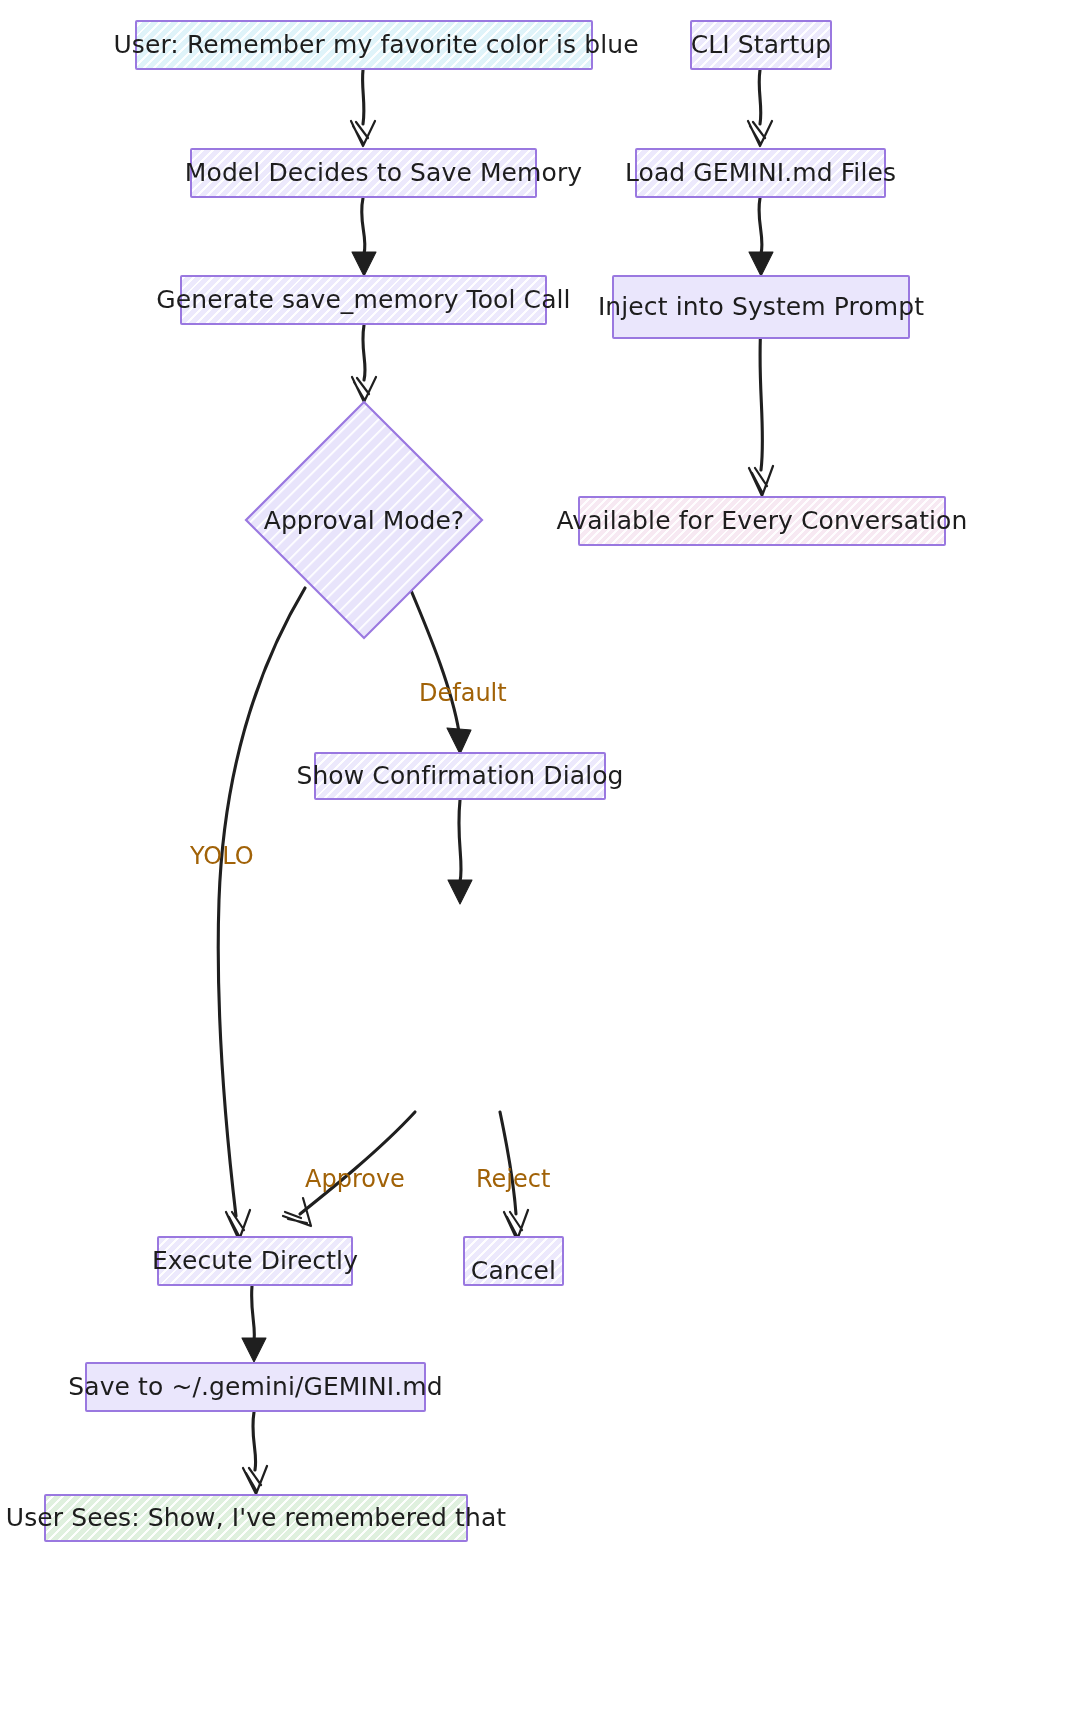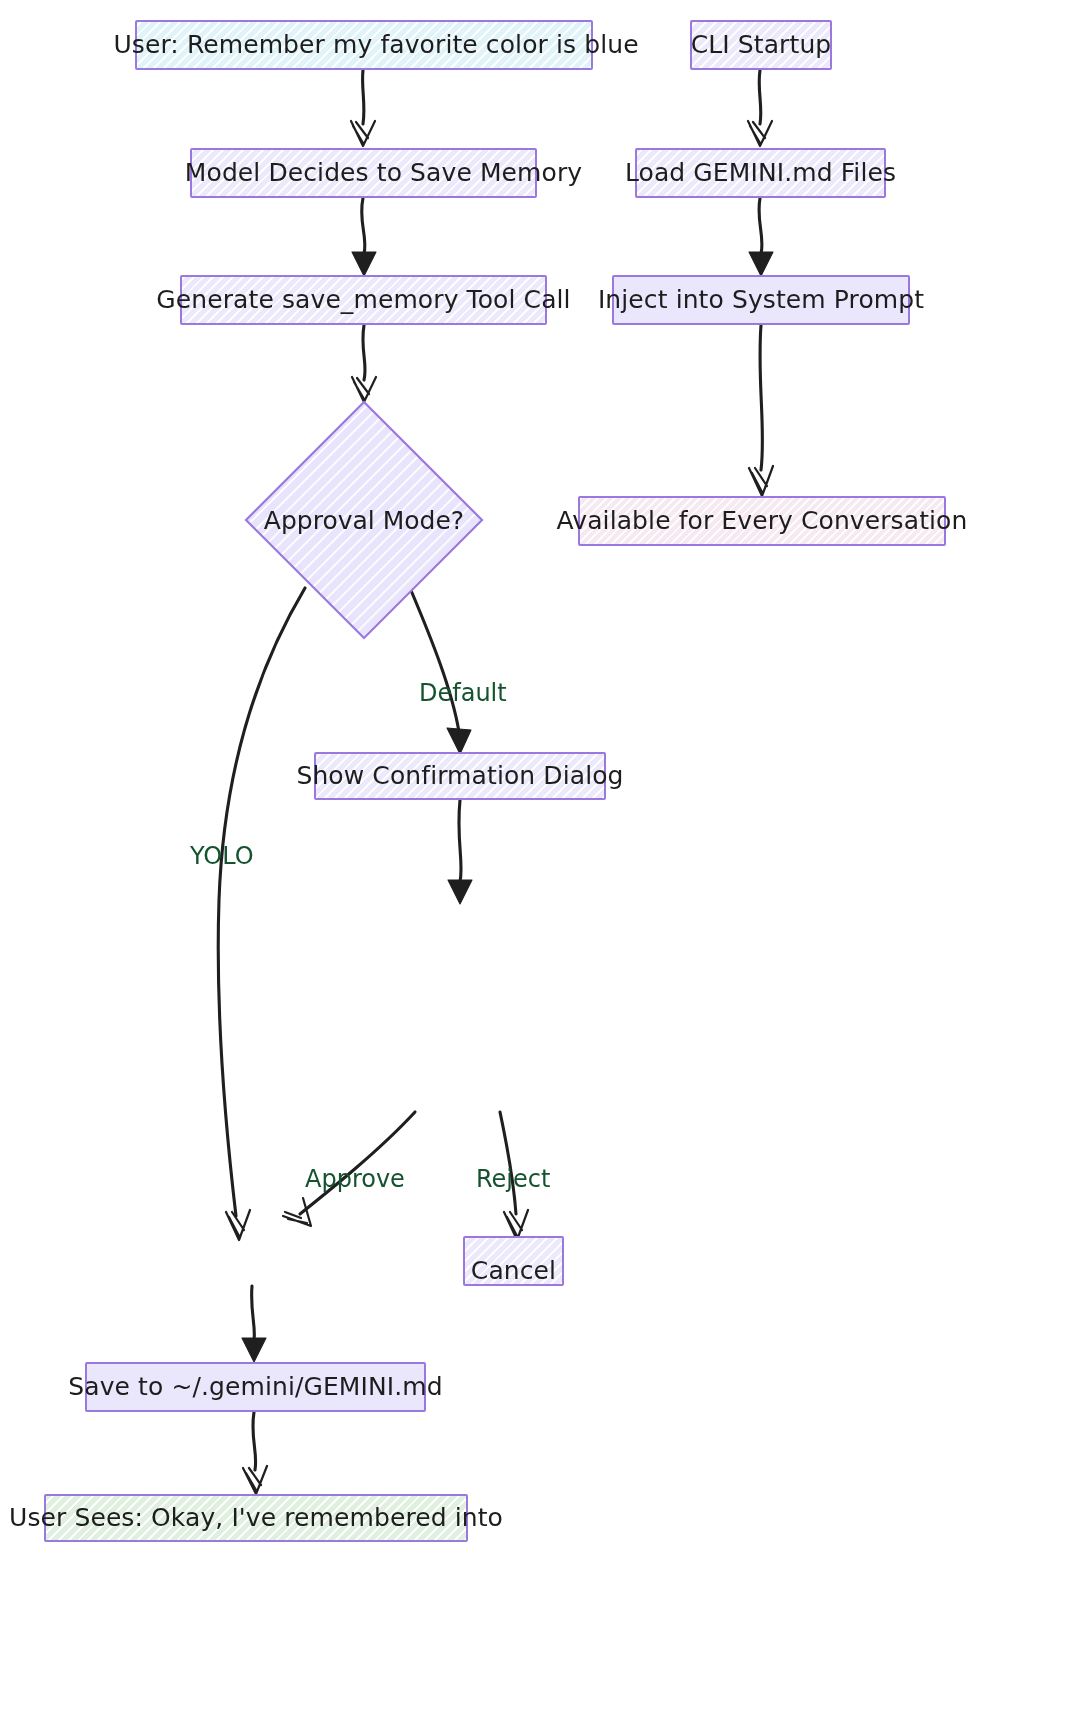--- a/index.html
+++ b/index.html
@@ -139,21 +139,21 @@
     justify-content: center;
     font-size: 25px;
     color: #1d1d1d;
     white-space: nowrap;
   }
 
   
   .edge-label {
     position: absolute;
     font-size: 24px;
-    color: #14532d;
+    color: #a16207;
     background: transparent;
     white-space: nowrap;
   }
 </style>
 </head>
 <body>
 
 <div id="stage">
 
   <svg id="edges" viewBox="0 0 1080 1730">
@@ -247,42 +247,45 @@
       <polygon points="120,2 238,120 120,238 2,120" fill="url(#hatchA)" stroke="#9a78e0" stroke-width="2.2"></polygon>
     </svg>
     <div class="diamond-label">Approval Mode?</div>
   </div>
 
   <div class="node rect" style="left:314px; top:752px; width:292px; height:48px;">
     <span>Show Confirmation Dialog</span>
   </div>
 
 
+  <div class="node rect" style="left:157px; top:1236px; width:196px; height:50px;">
+    <span>Execute Directly</span>
+  </div>
 
   <div class="node rect" style="left:463px; top:1236px; width:101px; height:50px;align-items:flex-end;">
     <span>Cancel</span>
   </div>
 
   <div class="node rect plain" style="left:85px; top:1362px; width:341px; height:50px;">
     <span>Save to ~/.gemini/GEMINI.md</span>
   </div>
 
   <div class="node rect green" style="left:44px; top:1494px; width:424px; height:48px;">
-    <span>User Sees: Okay, I've remembered into</span>
+    <span>User Sees: Show, I've remembered that</span>
   </div>
 
   <div class="node rect" style="left:690px; top:20px; width:142px; height:50px;">
     <span>CLI Startup</span>
   </div>
 
   <div class="node rect" style="left:635px; top:148px; width:251px; height:50px;">
     <span>Load GEMINI.md Files</span>
   </div>
 
-  <div class="node rect plain" style="left:612px; top:275px; width:298px; height:50px;">
+  <div class="node rect plain" style="left:612px; top:275px; width:298px; height:64px;">
     <span>Inject into System Prompt</span>
   </div>
 
   <div class="node rect rose" style="left:578px; top:496px; width:368px; height:50px;">
     <span>Available for Every Conversation</span>
   </div>
 
   <div class="edge-label" style="left:190px; top:842px;">YOLO</div>
 
   <div class="edge-label" style="left:419px; top:679px;">Default</div>

